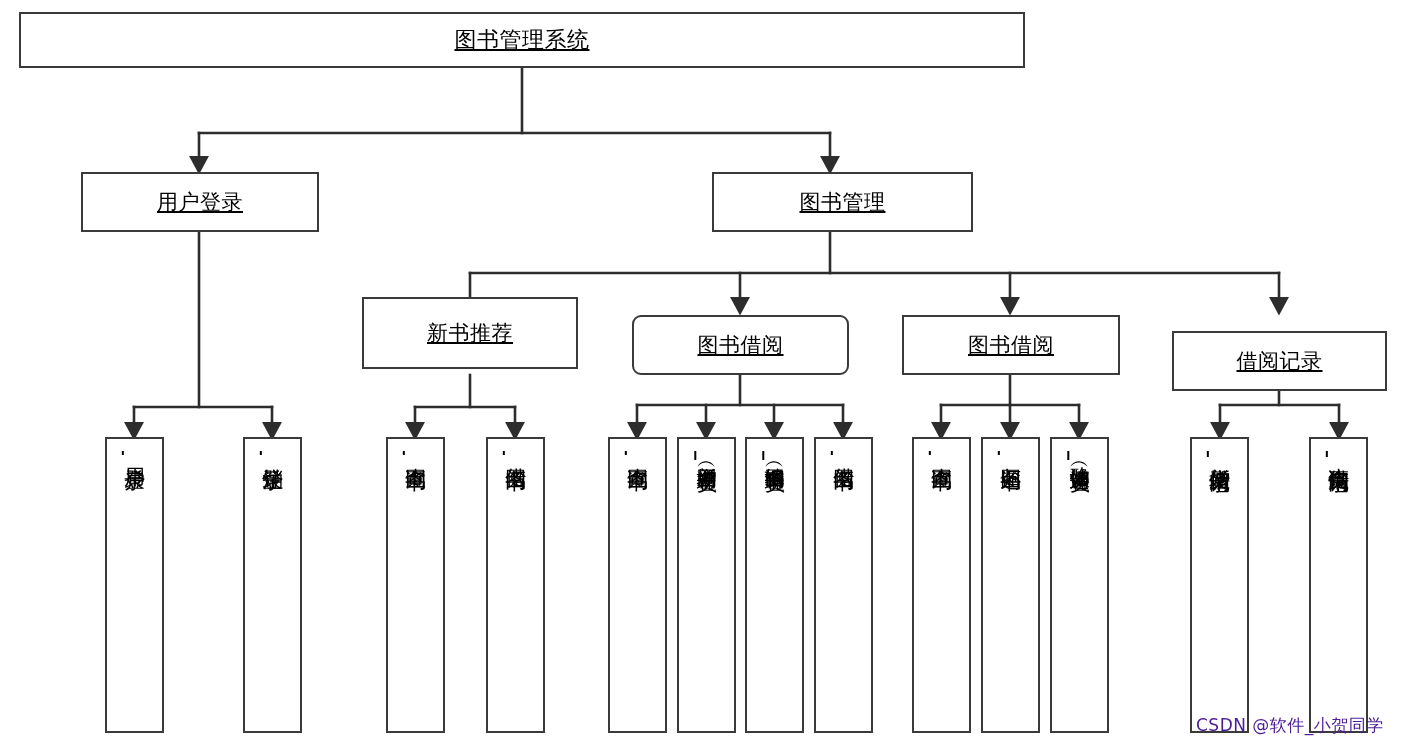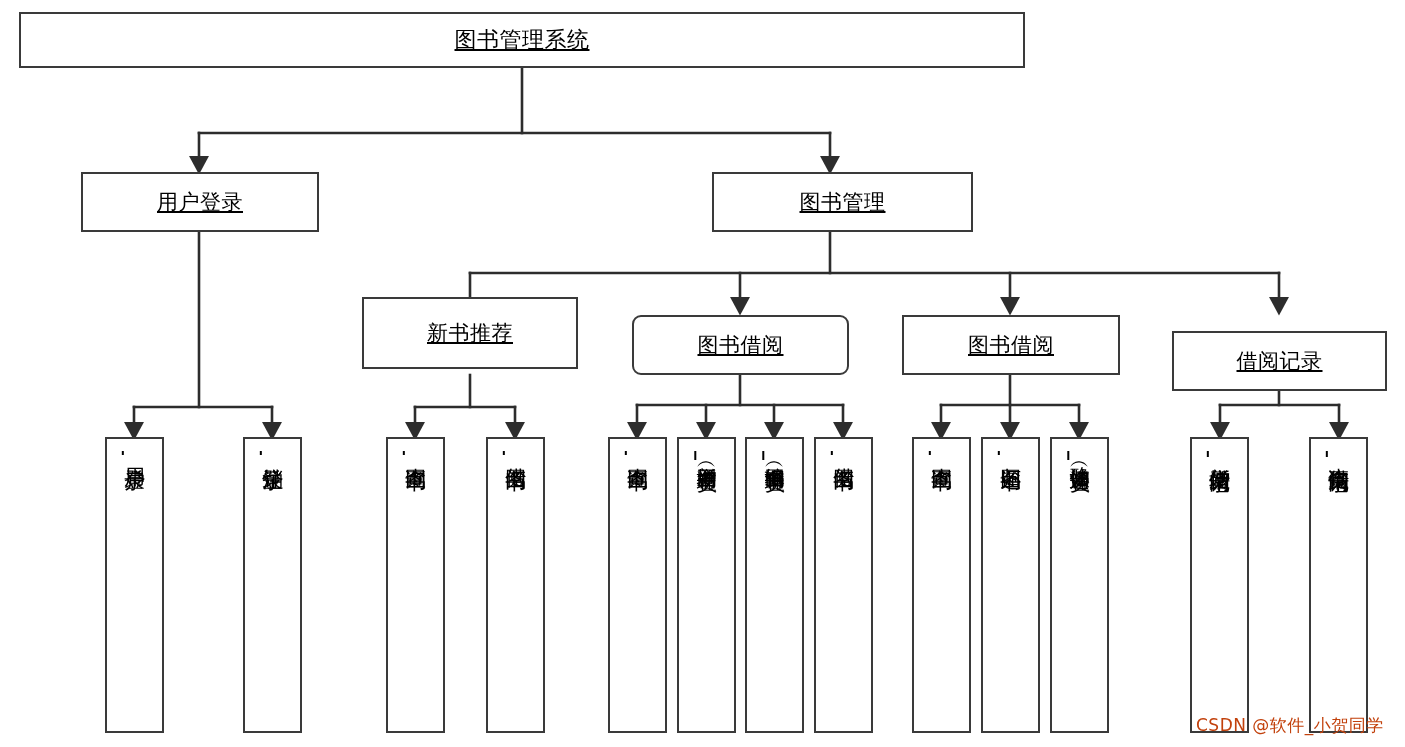--- a/index.html
+++ b/index.html
@@ -62,21 +62,21 @@
     line-height: 1.08;
     letter-spacing: 1px;
     white-space: normal;
     max-height: 100%;
   }
   .node.vertical.tall-text .node-label {
     font-size: 20px;
   }
   .watermark {
     position: absolute;
-    color: #c2410c;
+    color: #4c1d95;
     font-size: 17px;
     letter-spacing: 0.5px;
     z-index: 5;
     white-space: nowrap;
     font-family: "DejaVu Sans", "Liberation Sans", sans-serif;
   }
 </style>
 </head>
 <body>
 

